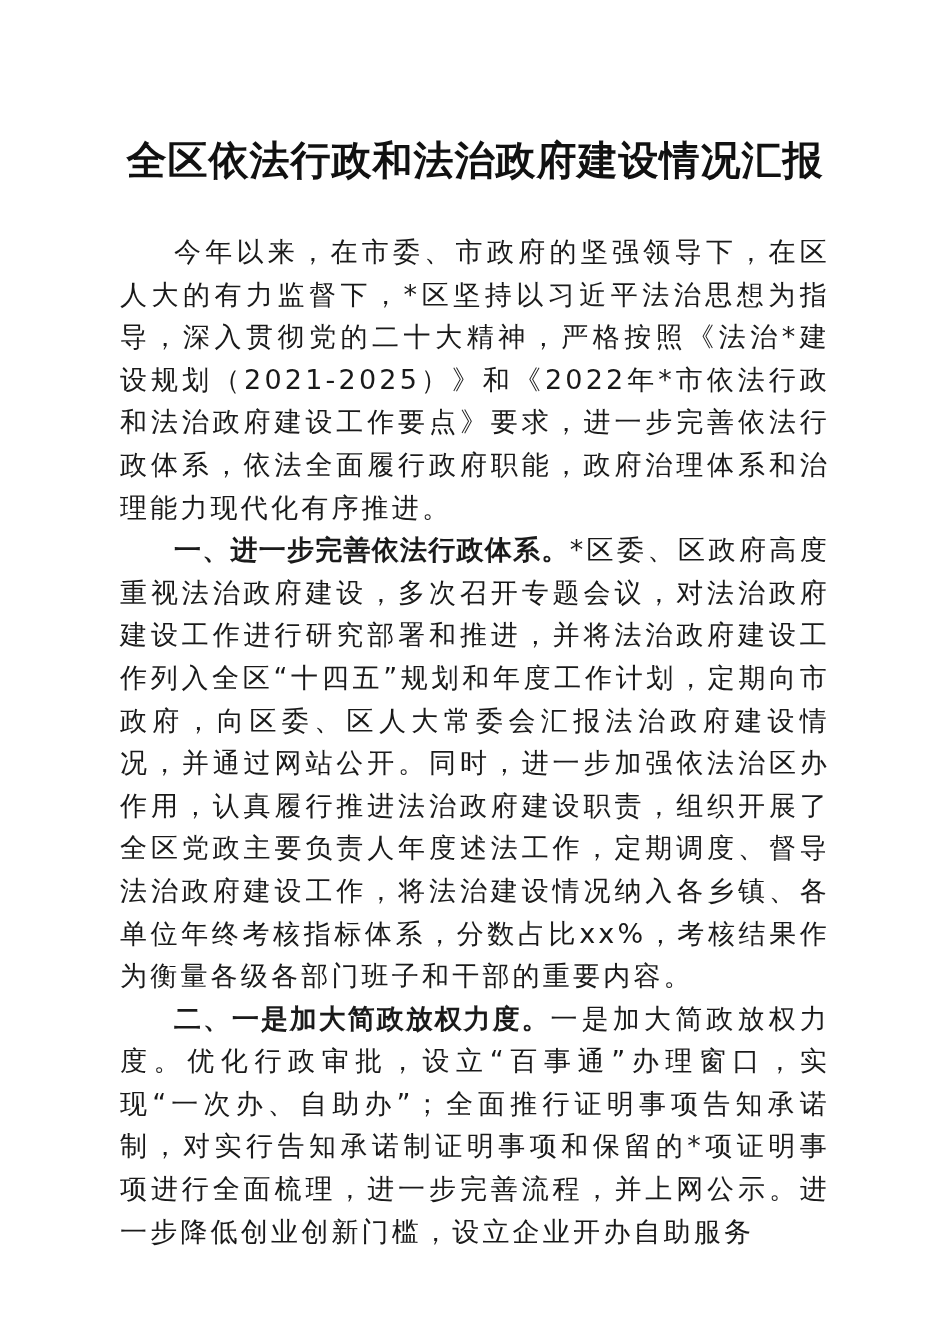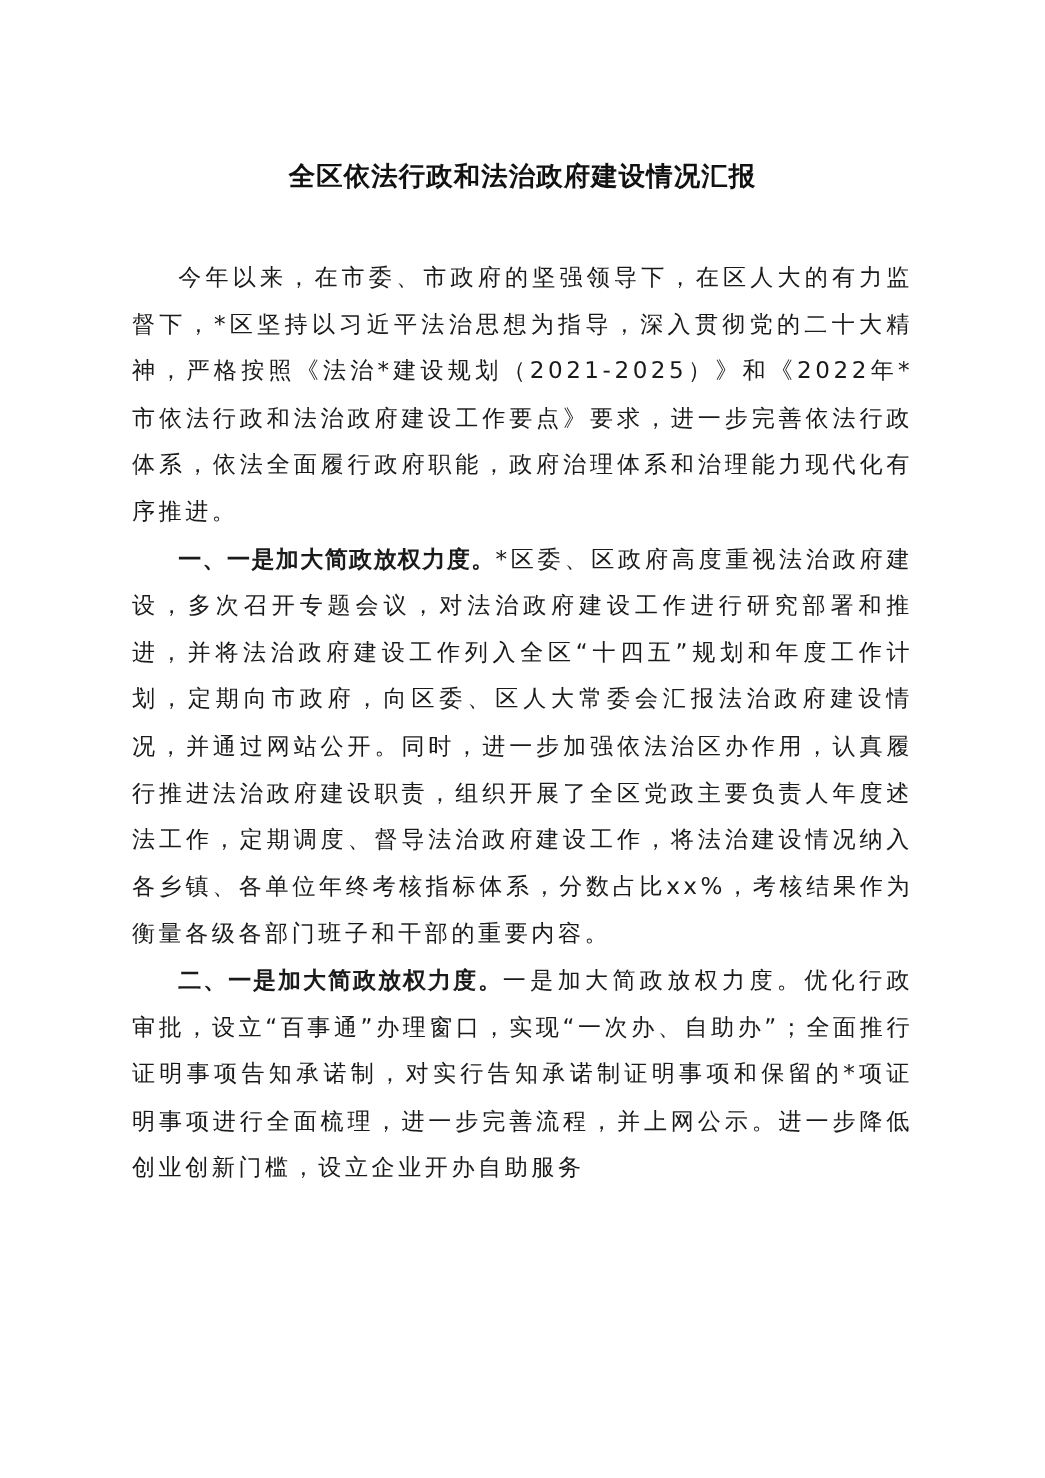--- a/index.html
+++ b/index.html
@@ -1,42 +1,42 @@
 <!DOCTYPE html>
 <html><head>
 <meta charset="utf-8">
 <style>
   html, body { margin: 0; padding: 0; background: #ffffff; }
   body { width: 950px; height: 1344px; position: relative; overflow: hidden; }
   .page { position: absolute; left: 0; top: 0; width: 950px; height: 1344px; background: #ffffff; }
   .title {
     position: absolute; left: 0; top: 136px; width: 950px; text-align: center;
     font-family: "DejaVu Serif", "Liberation Serif", serif;
-    font-size: 24px; font-weight: bold; color: #111111; letter-spacing: 1px;
+    font-size: 40px; font-weight: bold; color: #111111; letter-spacing: 1px;
     line-height: 48px;
   }
   .body {
     position: absolute; left: 120px; top: 231px; width: 710px;
     font-family: "DejaVu Sans", "Liberation Sans", sans-serif;
-    font-size: 21px; color: #1a1a1a; line-height: 42.6px;
+    font-size: 27px; color: #1a1a1a; line-height: 42.6px;
     text-align: justify; letter-spacing: 3.2px;
   }
   .para { margin: 0; text-indent: 2em; }
   .lead { font-weight: bold; letter-spacing: 1px; }
 </style>
 </head>
 <body>
 
 <div class="page">
   <div class="title">全区依法行政和法治政府建设情况汇报</div>
 
   <div class="body">
     <p class="para">
       <span>今年以来，在市委、市政府的坚强领导下，在区人大的有力监督下，*区坚持以习近平法治思想为指导，深入贯彻党的二十大精神，严格按照《法治*建设规划（2021-2025）》和《2022年*市依法行政和法治政府建设工作要点》要求，进一步完善依法行政体系，依法全面履行政府职能，政府治理体系和治理能力现代化有序推进。</span>
     </p>
     <p class="para">
-      <span class="lead">一、一是加大简政放权力度。</span><span>*区委、区政府高度重视法治政府建设，多次召开专题会议，对法治政府建设工作进行研究部署和推进，并将法治政府建设工作列入全区“十四五”规划和年度工作计划，定期向市政府，向区委、区人大常委会汇报法治政府建设情况，并通过网站公开。同时，进一步加强依法治区办作用，认真履行推进法治政府建设职责，组织开展了全区党政主要负责人年度述法工作，定期调度、督导法治政府建设工作，将法治建设情况纳入各乡镇、各单位年终考核指标体系，分数占比xx%，考核结果作为衡量各级各部门班子和干部的重要内容。</span>
+      <span class="lead">一、进一步完善依法行政体系。</span><span>*区委、区政府高度重视法治政府建设，多次召开专题会议，对法治政府建设工作进行研究部署和推进，并将法治政府建设工作列入全区“十四五”规划和年度工作计划，定期向市政府，向区委、区人大常委会汇报法治政府建设情况，并通过网站公开。同时，进一步加强依法治区办作用，认真履行推进法治政府建设职责，组织开展了全区党政主要负责人年度述法工作，定期调度、督导法治政府建设工作，将法治建设情况纳入各乡镇、各单位年终考核指标体系，分数占比xx%，考核结果作为衡量各级各部门班子和干部的重要内容。</span>
     </p>
     <p class="para">
       <span class="lead">二、一是加大简政放权力度。</span><span>一是加大简政放权力度。优化行政审批，设立“百事通”办理窗口，实现“一次办、自助办”；全面推行证明事项告知承诺制，对实行告知承诺制证明事项和保留的*项证明事项进行全面梳理，进一步完善流程，并上网公示。进一步降低创业创新门槛，设立企业开办自助服务</span>
     </p>
   </div>
 </div>
 
 </body></html>

